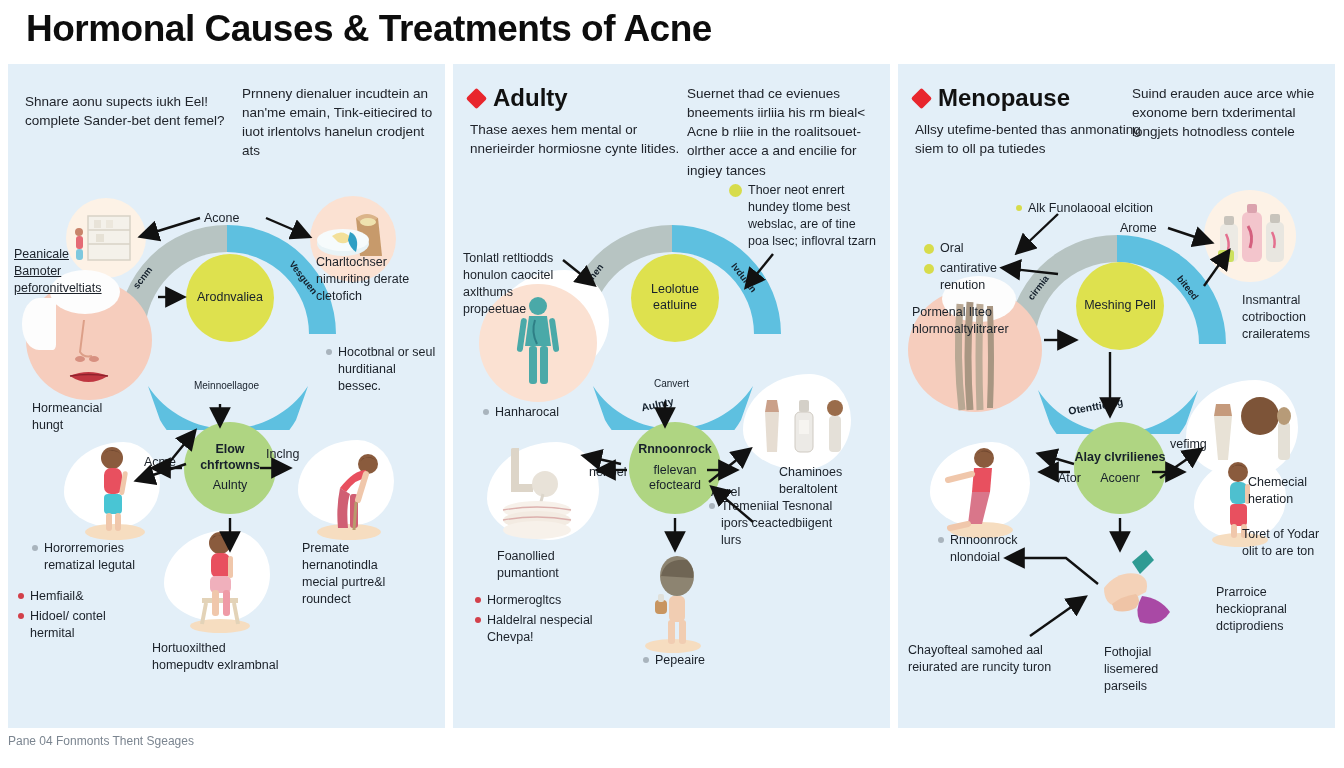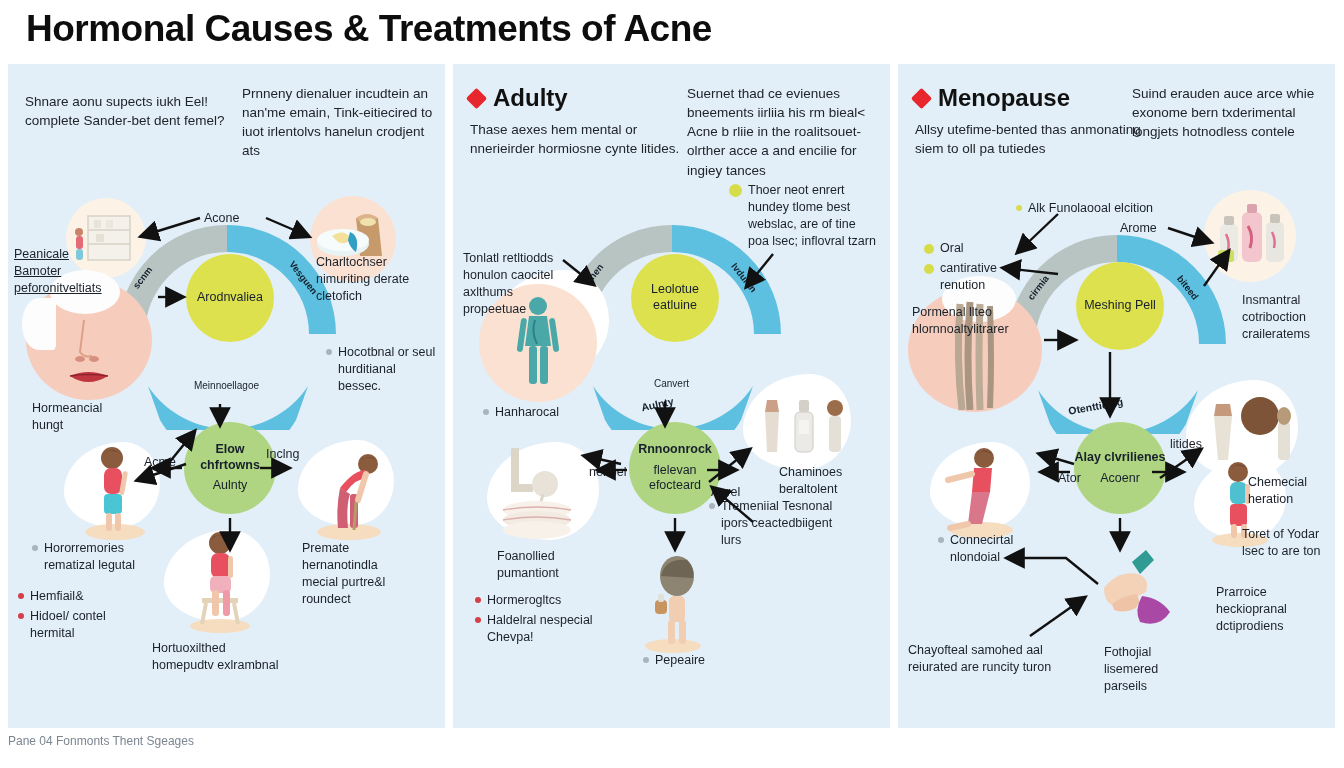--- a/index.html
+++ b/index.html
@@ -557,21 +557,21 @@
           <rect x="30" y="48" width="17" height="22" rx="4" fill="#e8505f"></rect>
           <rect x="31" y="68" width="6" height="14" rx="3" fill="#f0c7ab"></rect>
           <rect x="41" y="68" width="6" height="14" rx="3" fill="#f0c7ab"></rect>
           <rect x="45" y="28" width="5" height="20" rx="2.5" fill="#f0c7ab"></rect>
         </svg>
       </div>
 
       <div class="note" style="left:14px; top:112px; width:124px;">Pormenal llteo hlornnoaltylitrarer</div>
       <div class="note" style="left:344px; top:100px; width:94px;">Insmantral cotriboction craileratems</div>
       <div class="note" style="left:350px; top:282px; width:84px;">Chemecial heration</div>
-      <div class="note" style="left:344px; top:334px; width:80px;">Toret of Yodar lsec to are ton</div>
+      <div class="note" style="left:344px; top:334px; width:80px;">Toret of Yodar olit to are ton</div>
       <div class="note" style="left:306px; top:392px; width:106px;margin-left:12px;">Prarroice heckiopranal dctiprodiens</div>
       <div class="note" style="left:206px; top:452px; width:86px;">Fothojial lisemered parseils</div>
       <div class="note" style="left:10px; top:450px; width:150px;">Chayofteal samohed aal reiurated are runcity turon</div>
 
       <div class="blist" style="left:118px; top:8px; width:160px;">
         <div class="bitem">
           <span class="dot yellow"></span>
           <span class="btxt">Alk Funolaooal elcition</span>
         </div>
       </div>
@@ -583,27 +583,27 @@
         </div>
         <div class="bitem">
           <span class="dot yellow" style="width:10px;height:10px;margin-top:4px;"></span>
           <span class="btxt">cantirative renution</span>
         </div>
       </div>
 
       <div class="blist" style="left:40px; top:340px; width:110px;">
         <div class="bitem">
           <span class="dot gray"></span>
-          <span class="btxt">Connecirtal nlondoial</span>
+          <span class="btxt">Rnnoonrock nlondoial</span>
         </div>
       </div>
 
       <div class="note" style="left:222px; top:28px;">Arome</div>
       <div class="note" style="left:160px; top:278px;">Ator</div>
-      <div class="note" style="left:272px; top:244px;">litides</div>
+      <div class="note" style="left:272px; top:244px;">vefimg</div>
 
       <svg class="arrows">
         <defs>
           <marker id="ah3" markerWidth="9" markerHeight="9" refX="7" refY="4.5" orient="auto">
             <path d="M0 0 L9 4.5 L0 9 Z" fill="#111"></path>
           </marker>
         </defs>
         <g stroke="#111" stroke-width="2.4" fill="none" marker-end="url(#ah3)">
           <line x1="160" y1="22" x2="120" y2="60"></line>
           <line x1="270" y1="36" x2="312" y2="50"></line>

